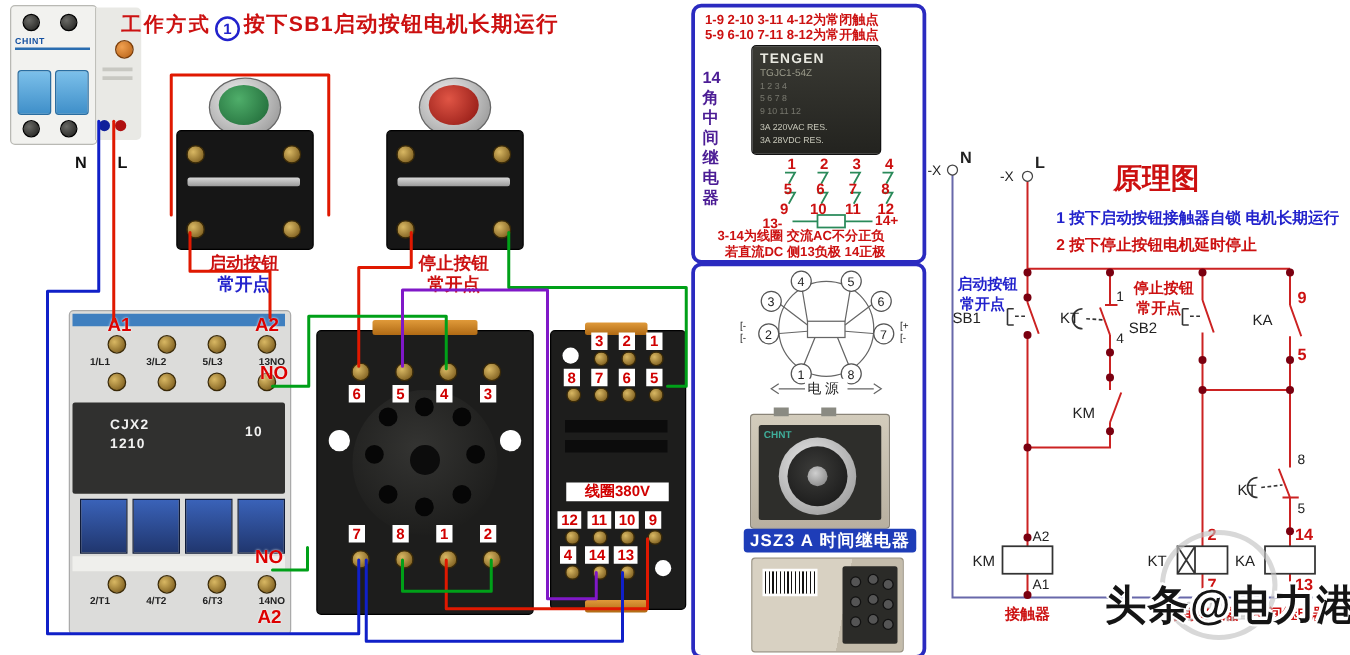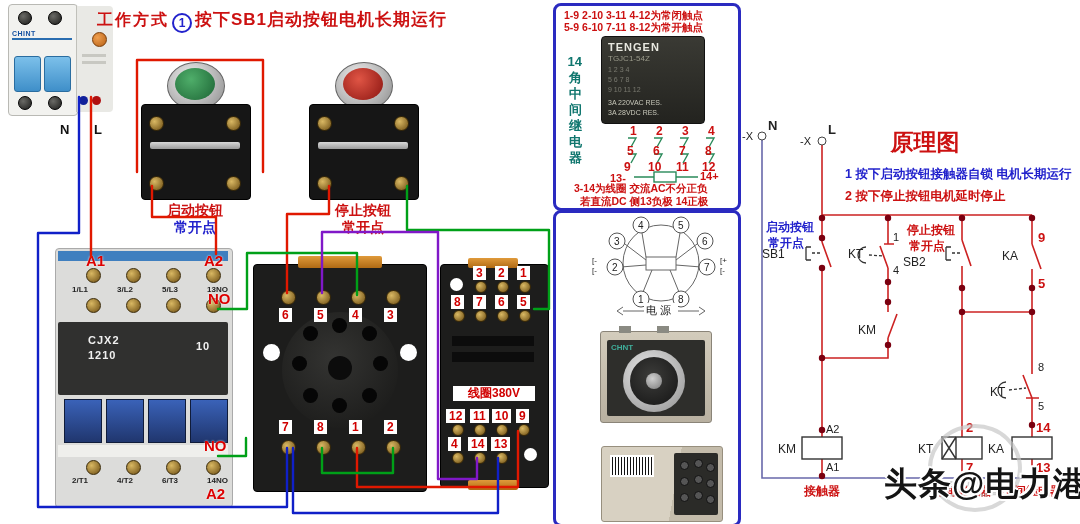--- a/index.html
+++ b/index.html
@@ -49,21 +49,21 @@
   .tag{position:absolute;background:#fff;color:#d00000;font-weight:bold;font-size:12px;
        line-height:14px;padding:0 3px;}
   .hole{position:absolute;background:#fff;border-radius:50%;}
   .boss{position:absolute;border-radius:50%;background:radial-gradient(circle at 45% 40%,#343432,#161615);}
   .pinhole{position:absolute;width:15px;height:15px;border-radius:50%;background:#060606;}
   .coil-lab{position:absolute;background:#fff;color:#d00000;font-weight:bold;font-size:12px;
             text-align:center;line-height:15px;}
   
   .panel{position:absolute;border:3px solid #2a2ac0;border-radius:8px;background:#fff;}
   .p-red{position:absolute;color:#cc1111;font-weight:bold;font-size:10.5px;white-space:nowrap;}
-  .v-text{position:absolute;color:#0f766e;font-weight:bold;word-break:break-all;text-align:right;}
+  .v-text{position:absolute;color:#4c1d95;font-weight:bold;word-break:break-all;text-align:left;}
   .photo-dark{position:absolute;background:linear-gradient(#3a3a34,#23231f);border-radius:4px;border:1px solid #111;}
   .banner{position:absolute;background:#1e3db8;color:#fff;font-weight:bold;font-size:13.5px;
           text-align:center;line-height:19px;border-radius:3px;letter-spacing:1px;}
   .relay-front{position:absolute;background:linear-gradient(#d3ccbc,#b8b0a0);border:1px solid #8a8478;border-radius:3px;}
   .relay-face{position:absolute;background:#2e2e2b;border-radius:2px;}
   .dial{position:absolute;border-radius:50%;background:radial-gradient(circle at 40% 35%,#e8e8e8,#909090);}
   .dial-in{position:absolute;border-radius:50%;background:radial-gradient(circle at 45% 40%,#3c3c3a,#141414);}
   .knob{position:absolute;border-radius:50%;background:radial-gradient(circle at 40% 35%,#cfcfcf,#7a7a7a);}
   .relay-back{position:absolute;background:linear-gradient(100deg,#d8d1c2 60%,#c4bcab 60%);border:1px solid #978f7e;border-radius:3px;}
   .back-face{position:absolute;background:#2b2b28;border-radius:2px;}
@@ -336,20 +336,21 @@
     </svg>
     <div class="relay-front" style="left:44px;top:118px;width:110px;height:90px;">
       <div style="position:absolute;left:18px;top:-6px;width:12px;height:7px;background:#8a8a82;"></div>
       <div style="position:absolute;left:56px;top:-6px;width:12px;height:7px;background:#8a8a82;"></div>
       <div class="relay-face" style="left:6px;top:8px;width:98px;height:76px;"></div>
       <div style="position:absolute;left:10px;top:11px;color:#3fae9a;font-weight:bold;font-size:8px;">CHNT</div>
       <div class="dial" style="left:22px;top:18px;width:62px;height:62px;"></div>
       <div class="dial-in" style="left:29px;top:25px;width:48px;height:48px;"></div>
       <div class="knob" style="left:45px;top:41px;width:16px;height:16px;"></div>
     </div>
+    <div class="banner" style="left:39px;top:210px;width:138px;height:19px;">JSZ3 A 时间继电器</div>
     <div class="relay-back" style="left:45px;top:233px;width:120px;height:74px;">
       <div class="barcode" style="left:8px;top:8px;width:40px;height:18px;"></div>
       <div class="back-face" style="left:72px;top:6px;width:44px;height:62px;"></div>
       <div class="pin-dot" style="left:78px;top:14px;"></div>
         <div class="pin-dot" style="left:92px;top:12px;"></div>
         <div class="pin-dot" style="left:104px;top:16px;"></div>
       <div class="pin-dot" style="left:78px;top:30px;"></div>
         <div class="pin-dot" style="left:92px;top:28px;"></div>
         <div class="pin-dot" style="left:104px;top:32px;"></div>
       <div class="pin-dot" style="left:78px;top:46px;"></div>

